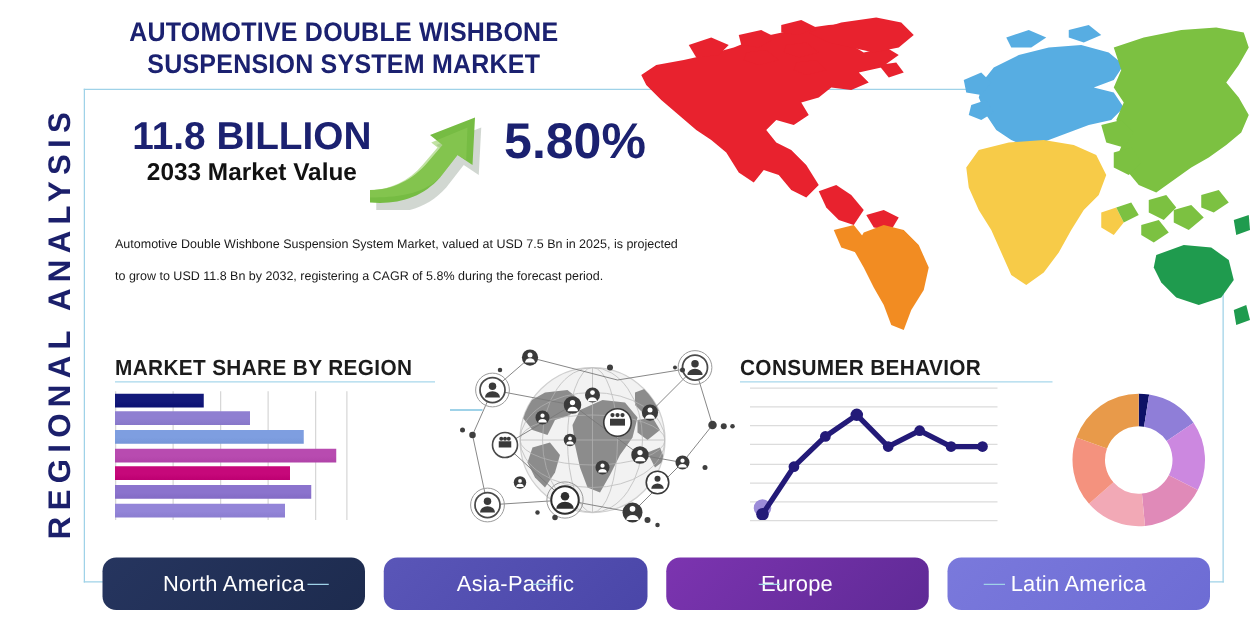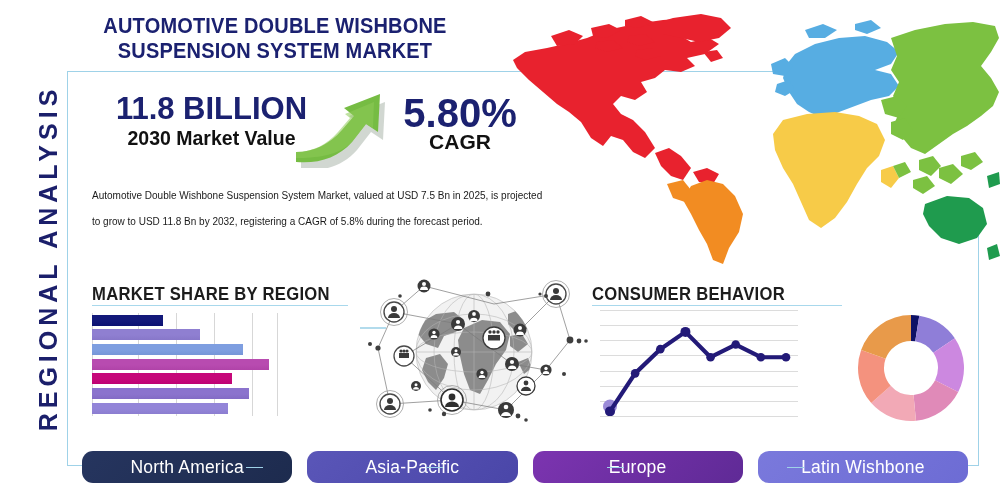--- a/index.html
+++ b/index.html
@@ -54,21 +54,21 @@
   #hero{position:absolute;left:72px;top:92px;width:460px;height:80px;}
   .hero-val{
     color:#1b2170;font-weight:bold;font-size:31px;letter-spacing:0px;
     font-family:"Liberation Sans Narrow","Liberation Sans",sans-serif;
     text-align:center;line-height:34px;white-space:nowrap;
   }
   .hero-sub{
     color:#111;font-weight:bold;font-size:19.5px;text-align:center;
     line-height:24px;white-space:nowrap;
   }
-  #hero-left{position:absolute;left:22px;top:0;width:235px;}
+  #hero-left{position:absolute;left:12px;top:0;width:235px;}
   #hero-right{position:absolute;left:318px;top:4px;width:140px;}
   #hero-right .hero-val{font-size:40px;}
   #hero-right .hero-sub{font-size:21px;}
 
   #arrow{position:absolute;left:296px;top:82px;width:116px;height:86px;}
 
   
   #desc{
     position:absolute;left:92px;top:183px;width:452px;
     font-size:10px;line-height:25.5px;color:#1a1a1a;
@@ -100,21 +100,21 @@
   
   #globe{position:absolute;left:360px;top:278px;width:228px;height:150px;}
 
   
   #worldmap{position:absolute;left:495px;top:8px;width:505px;height:268px;}
 
   
   #tabs{position:absolute;left:82px;top:443px;width:886px;height:48px;
         display:flex;align-items:center;gap:15px;}
   .tab{
-    flex:1 1 0;height:32px;border-radius:11px;
+    flex:1 1 0;height:42px;border-radius:11px;
     display:flex;align-items:center;justify-content:center;
     color:#ffffff;font-size:17.5px;letter-spacing:.2px;
     font-family:"Liberation Sans", sans-serif;white-space:nowrap;
   }
   .tab-connector{position:absolute;height:0;border-top:1.4px solid #9fd2e8;width:17px;}
 </style>
 </head>
 <body>
 
 <div id="stage">
@@ -173,25 +173,24 @@
         <path fill="#1f9b4e" d="M430 196 L452 188 L474 190 L488 200 L492 216 L482 230 L464 236 L446 230 L434 218 L428 206 Z"></path>
         <path fill="#1f9b4e" d="M492 168 L504 164 L505 176 L494 180 Z"></path>
         <path fill="#1f9b4e" d="M492 240 L502 236 L505 248 L494 252 Z"></path>
       </g>
     </svg>
   </div>
 
   <div id="hero">
     <div id="hero-left">
       <div class="hero-val">11.8 BILLION</div>
-      <div class="hero-sub">2030 Market Value</div>
+      <div class="hero-sub">2033 Market Value</div>
     </div>
     <div id="hero-right">
       <div class="hero-val">5.80%</div>
-      <div class="hero-sub">CAGR</div>
     </div>
   </div>
 
   <div id="arrow">
     <svg viewBox="0 0 116 86" width="116" height="86" xmlns="http://www.w3.org/2000/svg">
       <g transform="translate(3,4)">
         <path fill="#9aa79a" opacity=".45" d="M2 74 C20 74 36 66 48 52 L60 38 L50 30 L86 16 L84 54 L72 46 L58 64 C44 80 24 86 2 84 Z"></path>
       </g>
       <path fill="#76bc43" d="M0 70 C18 70 34 62 46 48 L58 34 L48 26 L84 12 L82 50 L70 42 L56 60 C42 76 22 82 0 80 Z"></path>
       <path fill="#8ecb58" d="M0 70 C16 70 31 63 42 50 L54 36 L49 32 L78 20 L77 46 L70 42 L56 60 C42 74 20 76 0 76 Z" opacity=".55"></path>
@@ -413,20 +412,20 @@
         <path d="M103.22334578198348 80.06149648619598 A53 53 0 0 1 60.98774060588124 108.76478412396324 L58.54092445959988 82.88017304428317 A27 27 0 0 0 80.05717615308593 68.25774349296776 Z" fill="#e08ab8"></path>
         <path d="M60.98774060588124 108.76478412396324 A53 53 0 0 1 16.244113309585643 91.04952886215355 L35.74700111997759 73.8554203637386 A27 27 0 0 0 58.54092445959988 82.88017304428317 Z" fill="#f2a9b6"></path>
         <path d="M16.244113309585643 91.04952886215355 A53 53 0 0 1 6.133319245426051 38.04689022699955 L30.596219238235914 46.85407615337713 A27 27 0 0 0 35.74700111997759 73.8554203637386 Z" fill="#f4927e"></path>
         <path d="M6.133319245426051 38.04689022699955 A53 53 0 0 1 55.99999999999999 3 L55.99999999999999 29 A27 27 0 0 0 30.596219238235914 46.85407615337713 Z" fill="#e89a4a"></path>
       </svg></div>
 
   <div id="tabs">
       <div class="tab" style="background: linear-gradient(135deg, rgb(38, 53, 95) 0%, rgb(29, 43, 78) 100%);">North America</div>
       <div class="tab" style="background: linear-gradient(135deg, rgb(90, 86, 184) 0%, rgb(74, 70, 168) 100%);">Asia-Pacific</div>
       <div class="tab" style="background: linear-gradient(135deg, rgb(124, 52, 176) 0%, rgb(95, 42, 150) 100%);">Europe</div>
-      <div class="tab" style="background: linear-gradient(135deg, rgb(122, 121, 220) 0%, rgb(109, 108, 212) 100%);">Latin Wishbone</div>
+      <div class="tab" style="background: linear-gradient(135deg, rgb(122, 121, 220) 0%, rgb(109, 108, 212) 100%);">Latin America</div>
     </div>
 
 <div class="tab-connector" style="left: 246.2px; top: 467px; width: 17px;"></div>
     <div class="tab-connector" style="left: 426.4px; top: 467px; width: 17px;"></div>
     <div class="tab-connector" style="left: 606.6px; top: 467px; width: 17px;"></div>
     <div class="tab-connector" style="left: 786.8px; top: 467px; width: 17px;"></div>
   </div>
 
 </body></html>

